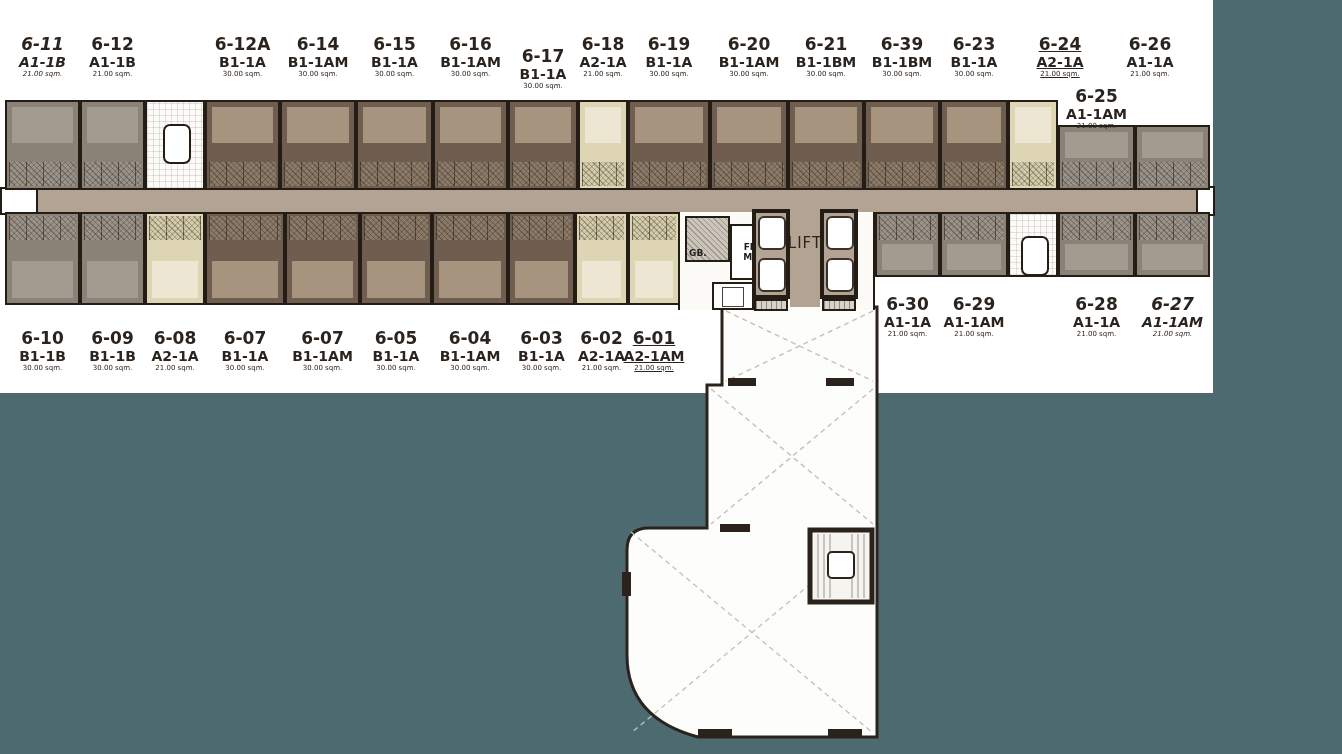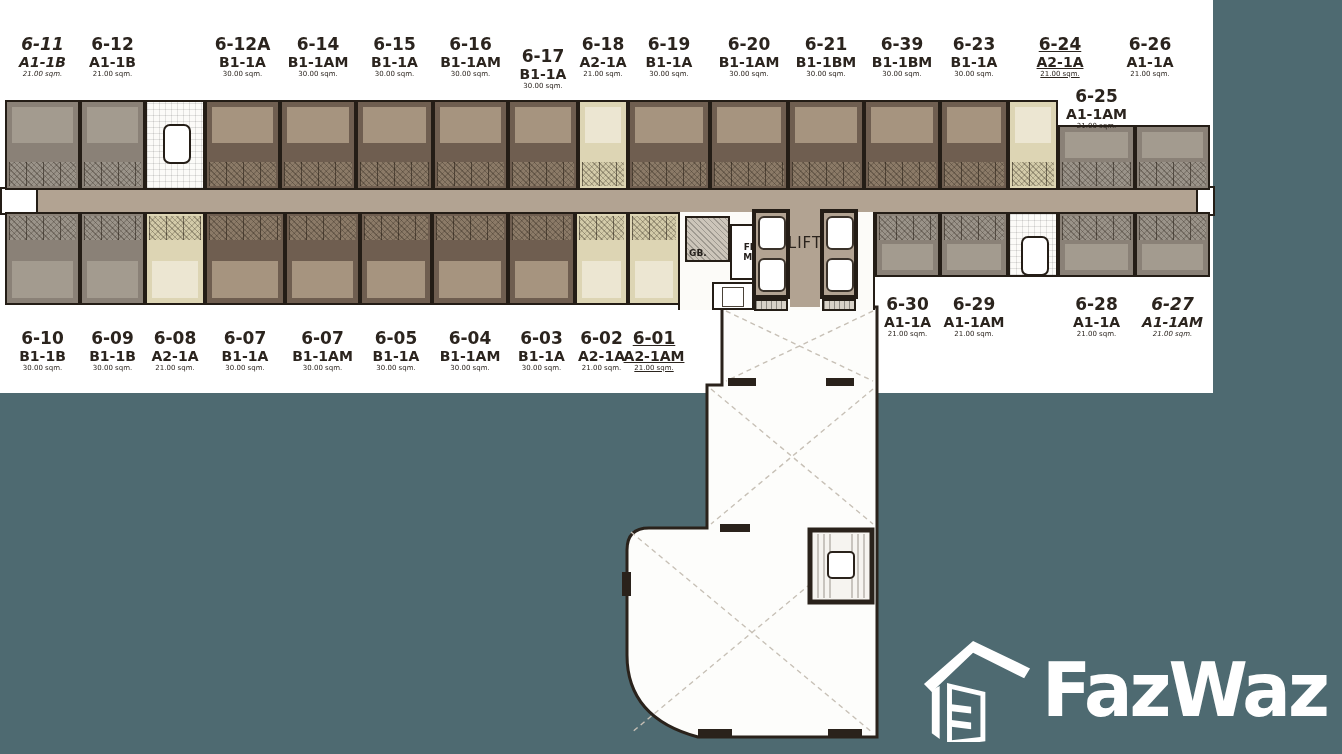--- a/index.html
+++ b/index.html
@@ -421,23 +421,13 @@
         <div class="ty">A1-1A</div>
         <div class="ar">21.00 sqm.</div>
       </div>
       <div class="ulabel" style="left: 1172.5px; top: 296px; font-style: italic;">
         <div class="no">6-27</div>
         <div class="ty">A1-1AM</div>
         <div class="ar">21.00 sqm.</div>
       </div>
     </div>
 
-  <div id="logo">
-    <svg width="110" height="104" viewBox="0 0 56 52">
-      <polygon points="1,23 26,1 55,15 52,20 26,7 5,27" fill="#fff"></polygon>
-      <polygon points="5,26 9,24 9,51 5,48" fill="#fff"></polygon>
-      <polygon points="14,24 31,28 31,51 14,53" fill="none" stroke="#fff" stroke-width="2.5"></polygon>
-      <polygon points="13,33 25,34.5 25,38 13,36.5" fill="#fff"></polygon>
-      <polygon points="13,41 25,42.5 25,46 13,44.5" fill="#fff"></polygon>
-    </svg>
-    <span class="brand">FazWaz</span>
-  </div>
 </div>
 
 </body></html>

